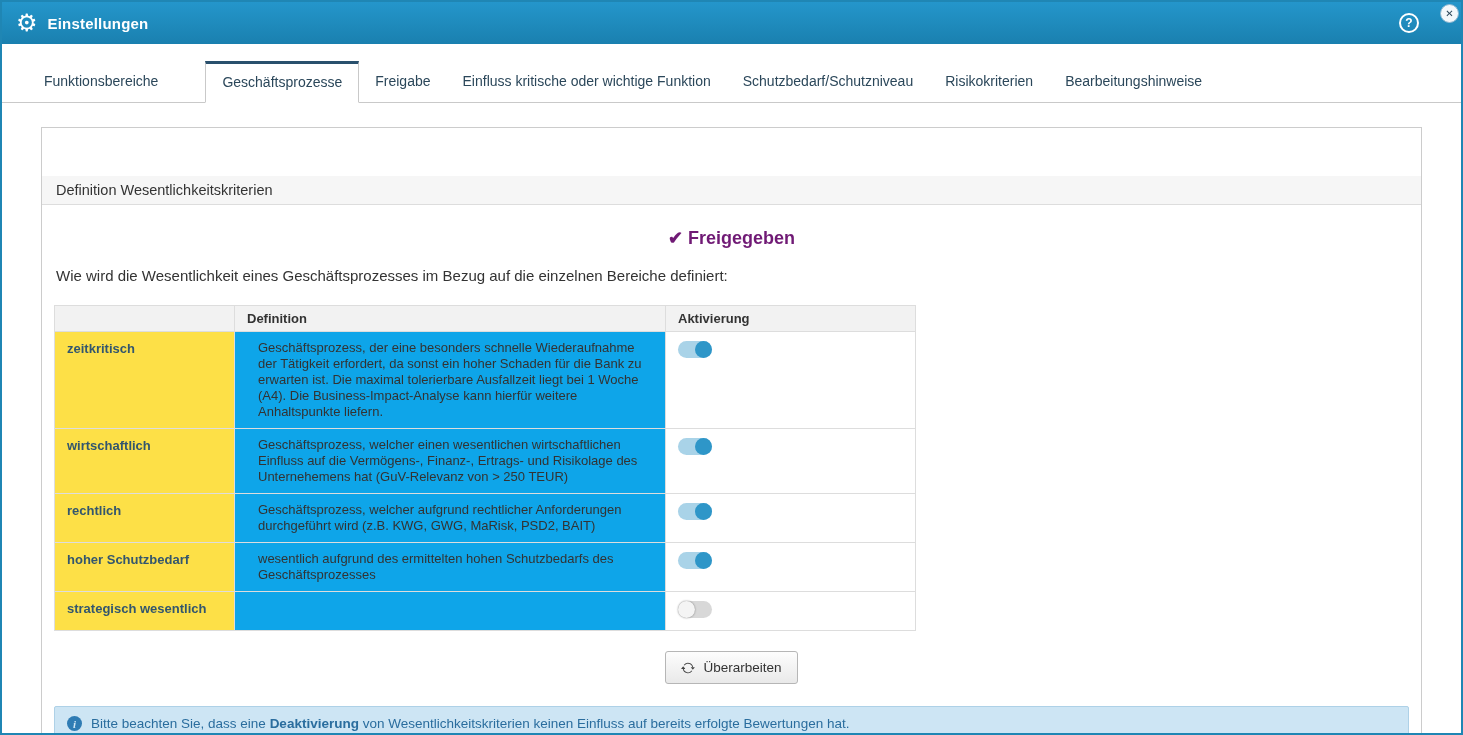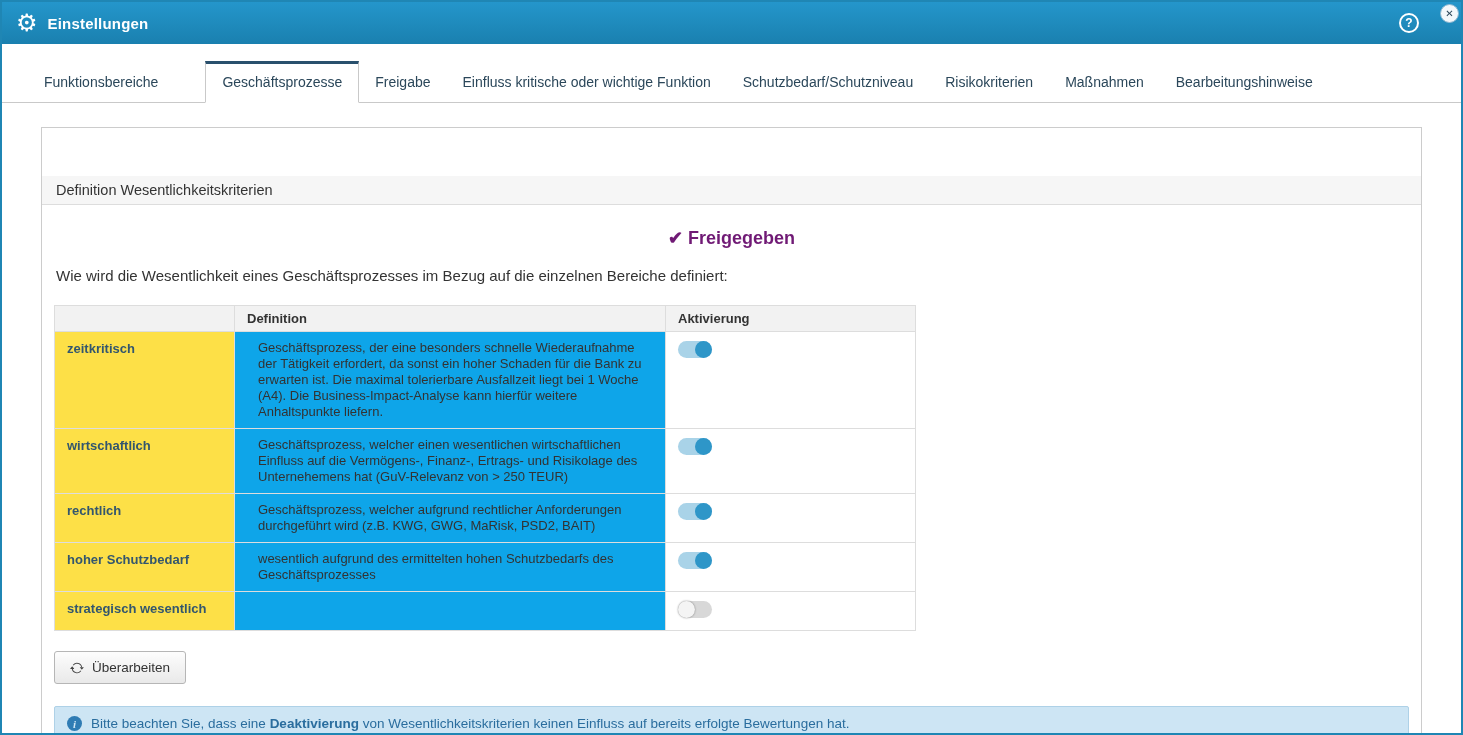--- a/index.html
+++ b/index.html
@@ -13,21 +13,21 @@
   .gear { font-size: 24px; line-height: 1; margin-right: 10px; }
   .win-title { font-size: 15px; font-weight: bold; letter-spacing: .2px; }
   .help-btn { margin-left: auto; margin-right: 28px; width: 20px; height: 20px; border: 2px solid #fff;
               border-radius: 50%; display: flex; align-items: center; justify-content: center;
               font-size: 12px; font-weight: bold; cursor: pointer; }
   .close-btn { position: absolute; top: 2px; right: 2px; width: 19px; height: 19px; border-radius: 50%;
                background: #f4f8fb; border: 1px solid #8fb9d2; color: #2b475a; font-size: 10px;
                display: flex; align-items: center; justify-content: center; cursor: pointer; z-index: 5; }
 
   
-  .tabs { display: flex; align-items: center; margin-top: 17px; padding: 0 26px;
+  .tabs { display: flex; align-items: flex-start; margin-top: 17px; padding: 0 26px;
           border-bottom: 1px solid #c9c9c9; }
   .tab { padding: 12px 16px 12px; font-size: 14px; color: #2b475a; cursor: pointer; white-space: nowrap; }
   .tab.active { background: #fff; border: 1px solid #c9c9c9; border-top: 3px solid #29506d;
                 border-bottom: 1px solid #fff; margin-bottom: -1px; padding-top: 10px; margin-left: 31px; }
 
   
   .content { flex: 1; padding: 24px 39px 0; background: #fff; }
   .panel { border: 1px solid #ccc; min-height: 568px; }
   .panel-header { background: #f6f6f6; border-bottom: 1px solid #ddd; padding: 6px 14px;
                   font-size: 14.5px; color: #333; margin-top: 48px; }
@@ -46,21 +46,21 @@
 
   
   .toggle { display: inline-block; width: 34px; height: 17px; border-radius: 9px; position: relative; cursor: pointer; }
   .toggle .knob { position: absolute; top: 0; width: 17px; height: 17px; border-radius: 50%; }
   .toggle.on  { background: #a9d3e8; }
   .toggle.on .knob  { right: 0; background: #2e96c8; }
   .toggle.off { background: #d8d8d8; }
   .toggle.off .knob { left: 0; background: #f4f4f4; box-shadow: 0 0 2px rgba(0,0,0,.45); }
 
   
-  .btn-row { display: flex; justify-content: flex-start; margin-top: 20px; }
+  .btn-row { display: flex; justify-content: center; margin-top: 20px; }
   .btn { display: inline-flex; align-items: center; gap: 8px; padding: 8px 15px;
          background: linear-gradient(#fdfdfd, #e9e9e9); border: 1px solid #b6b6b6; border-radius: 3px;
          font-size: 13.5px; color: #333; cursor: pointer; font-family: "Liberation Sans", sans-serif; }
   .btn svg { display: block; }
 
   
   .info { margin-top: 22px; background: #cde5f4; border: 1px solid #aed1e7; color: #2a6d9e;
           font-size: 13.5px; padding: 9px 12px; display: flex; align-items: center; gap: 9px; border-radius: 2px; }
   .info-icon { width: 15px; height: 15px; border-radius: 50%; background: #2f7cb4; color: #cde5f4;
                display: inline-flex; align-items: center; justify-content: center;
@@ -80,21 +80,20 @@
   </div>
   <span class="close-btn">✕</span>
 
   <div class="tabs">
     <div class="tab">Funktionsbereiche</div>
     <div class="tab active">Geschäftsprozesse</div>
     <div class="tab">Freigabe</div>
     <div class="tab">Einfluss kritische oder wichtige Funktion</div>
     <div class="tab">Schutzbedarf/Schutzniveau</div>
     <div class="tab">Risikokriterien</div>
-    <div class="tab">Maßnahmen</div>
     <div class="tab">Bearbeitungshinweise</div>
   </div>
 
   <div class="content">
     <div class="panel">
       <div class="panel-header">Definition Wesentlichkeitskriterien</div>
       <div class="panel-body">
 
         <div class="status">
           <span class="check">✔</span><span>Freigegeben</span>

